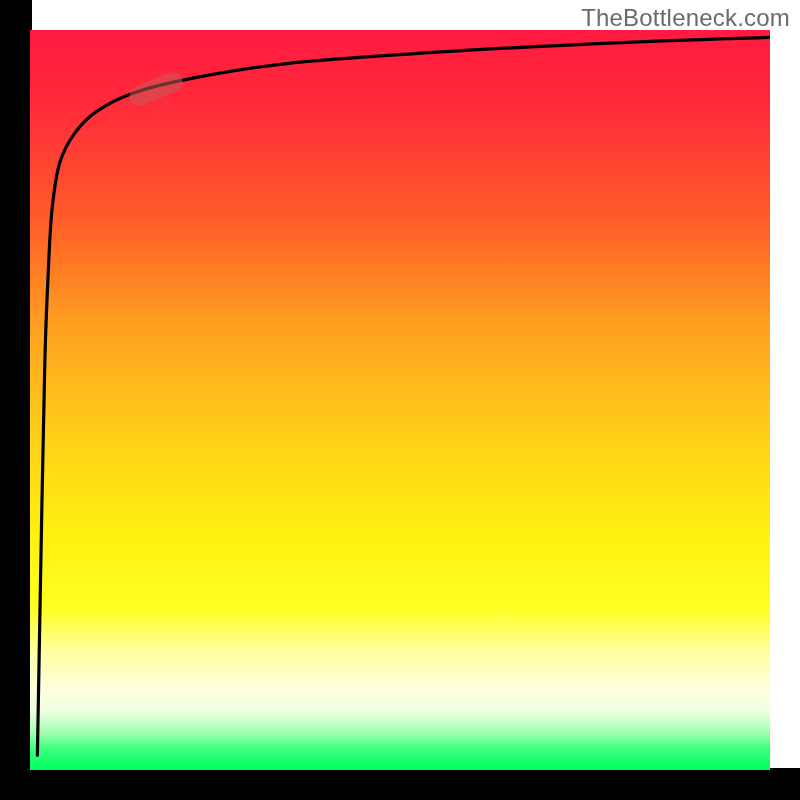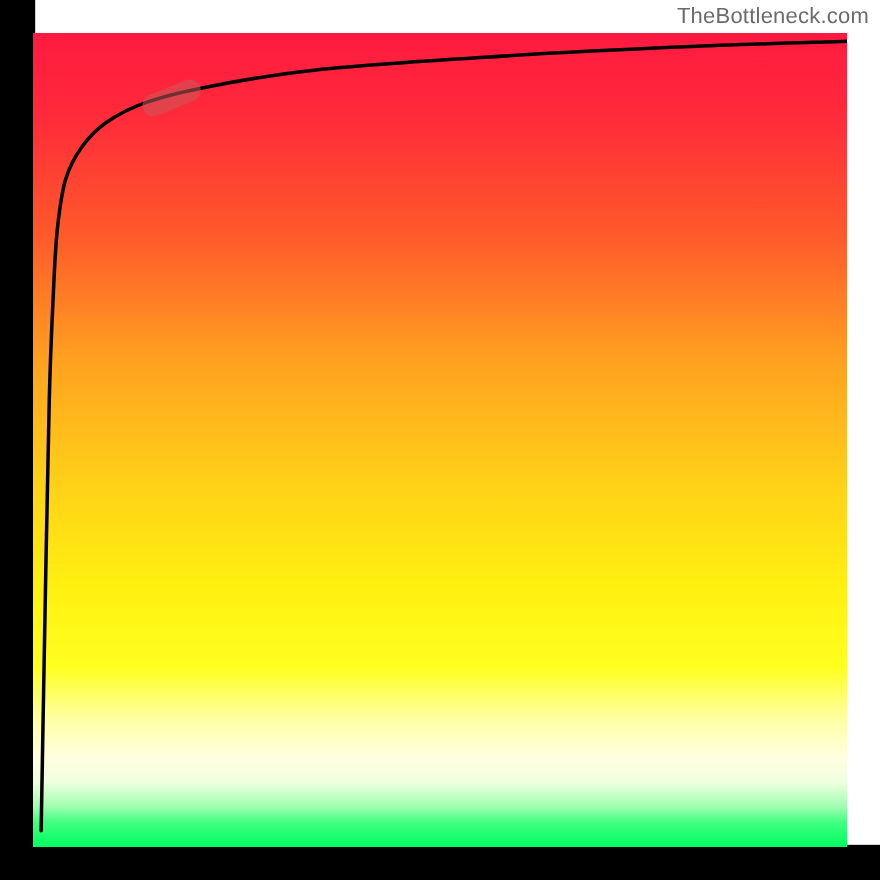--- a/index.html
+++ b/index.html
@@ -69,21 +69,21 @@
     height: 20px;
     background: rgba(200, 90, 90, 0.55);
     border-radius: 10px;
     transform-origin: center center;
   }
   .watermark {
     position: absolute;
     top: 4px;
     right: 10px;
     color: #6a6a6a;
-    font-size: 20px;
+    font-size: 24px;
     font-weight: 500;
     letter-spacing: 0.2px;
   }
 </style>
 </head>
 <body>
 
 <div class="frame">
 
   <div class="axis-left"></div>

